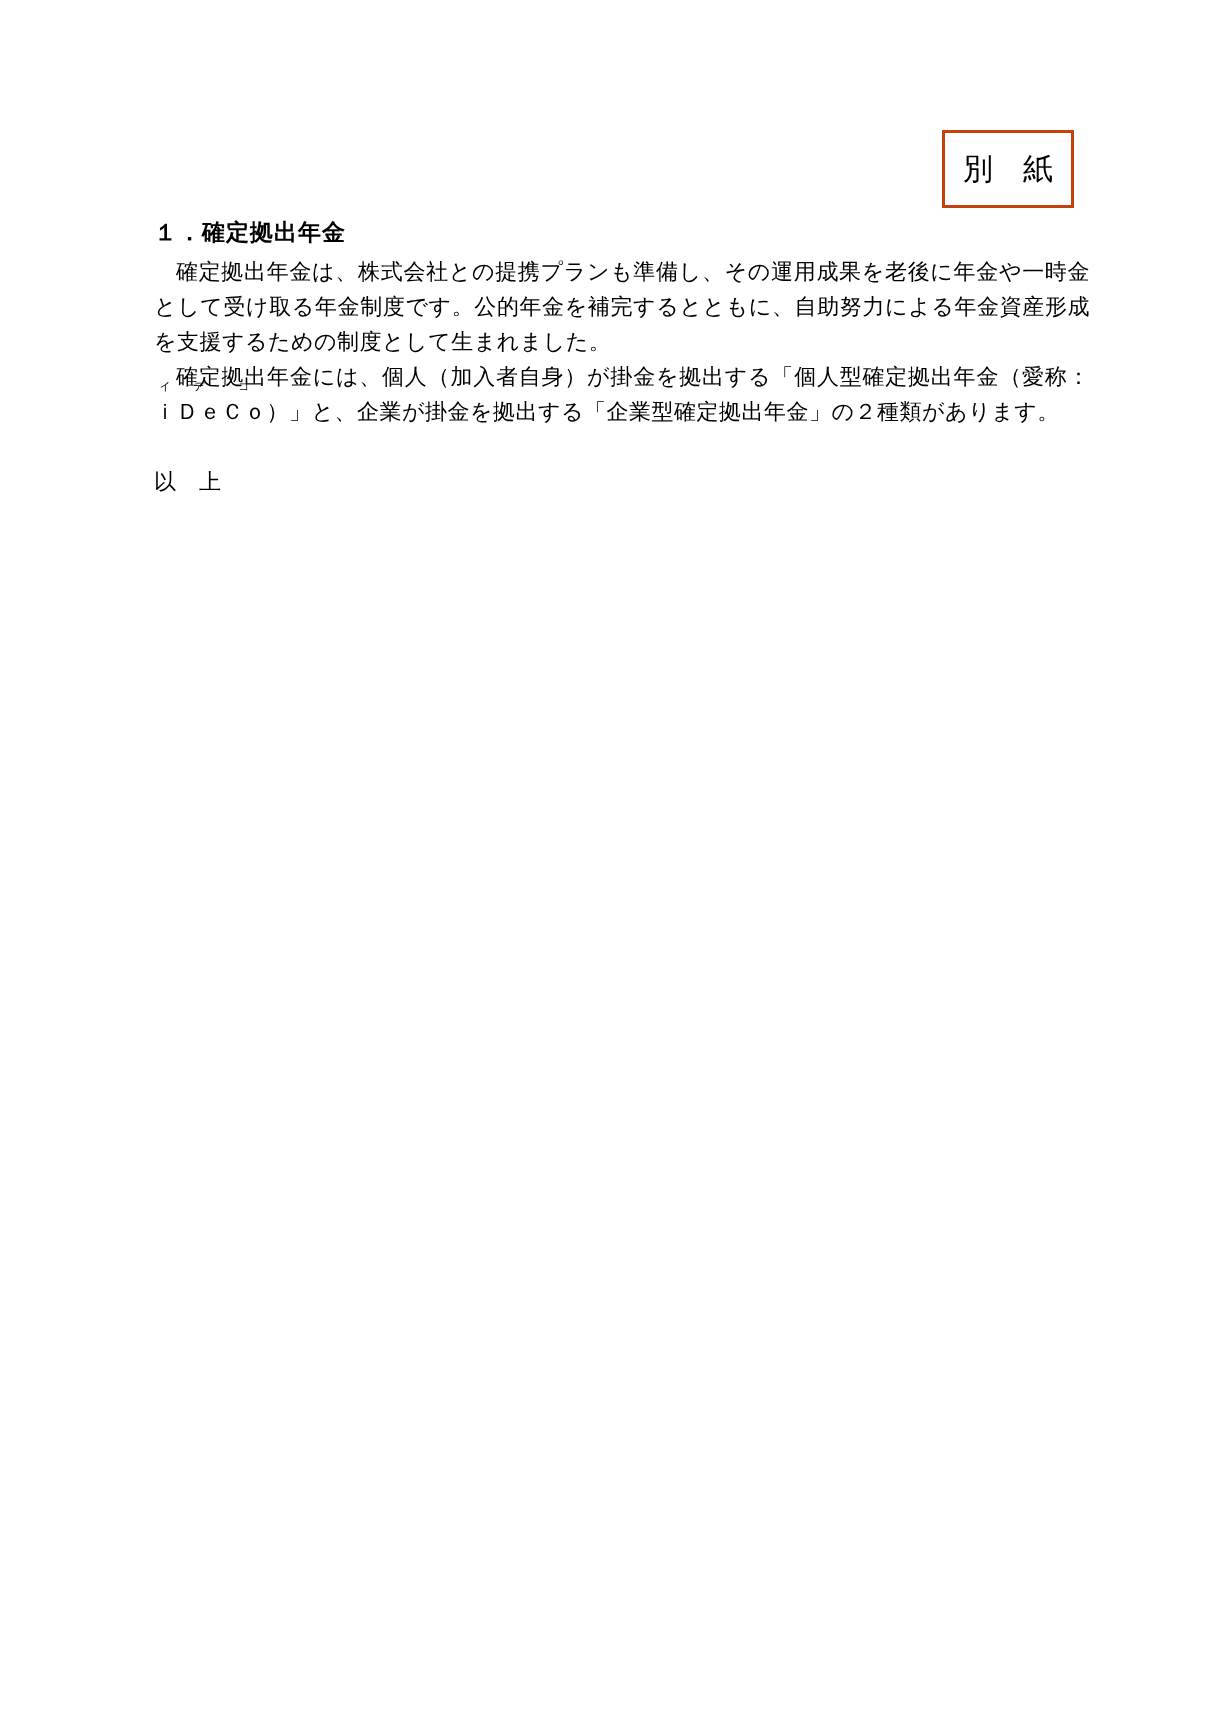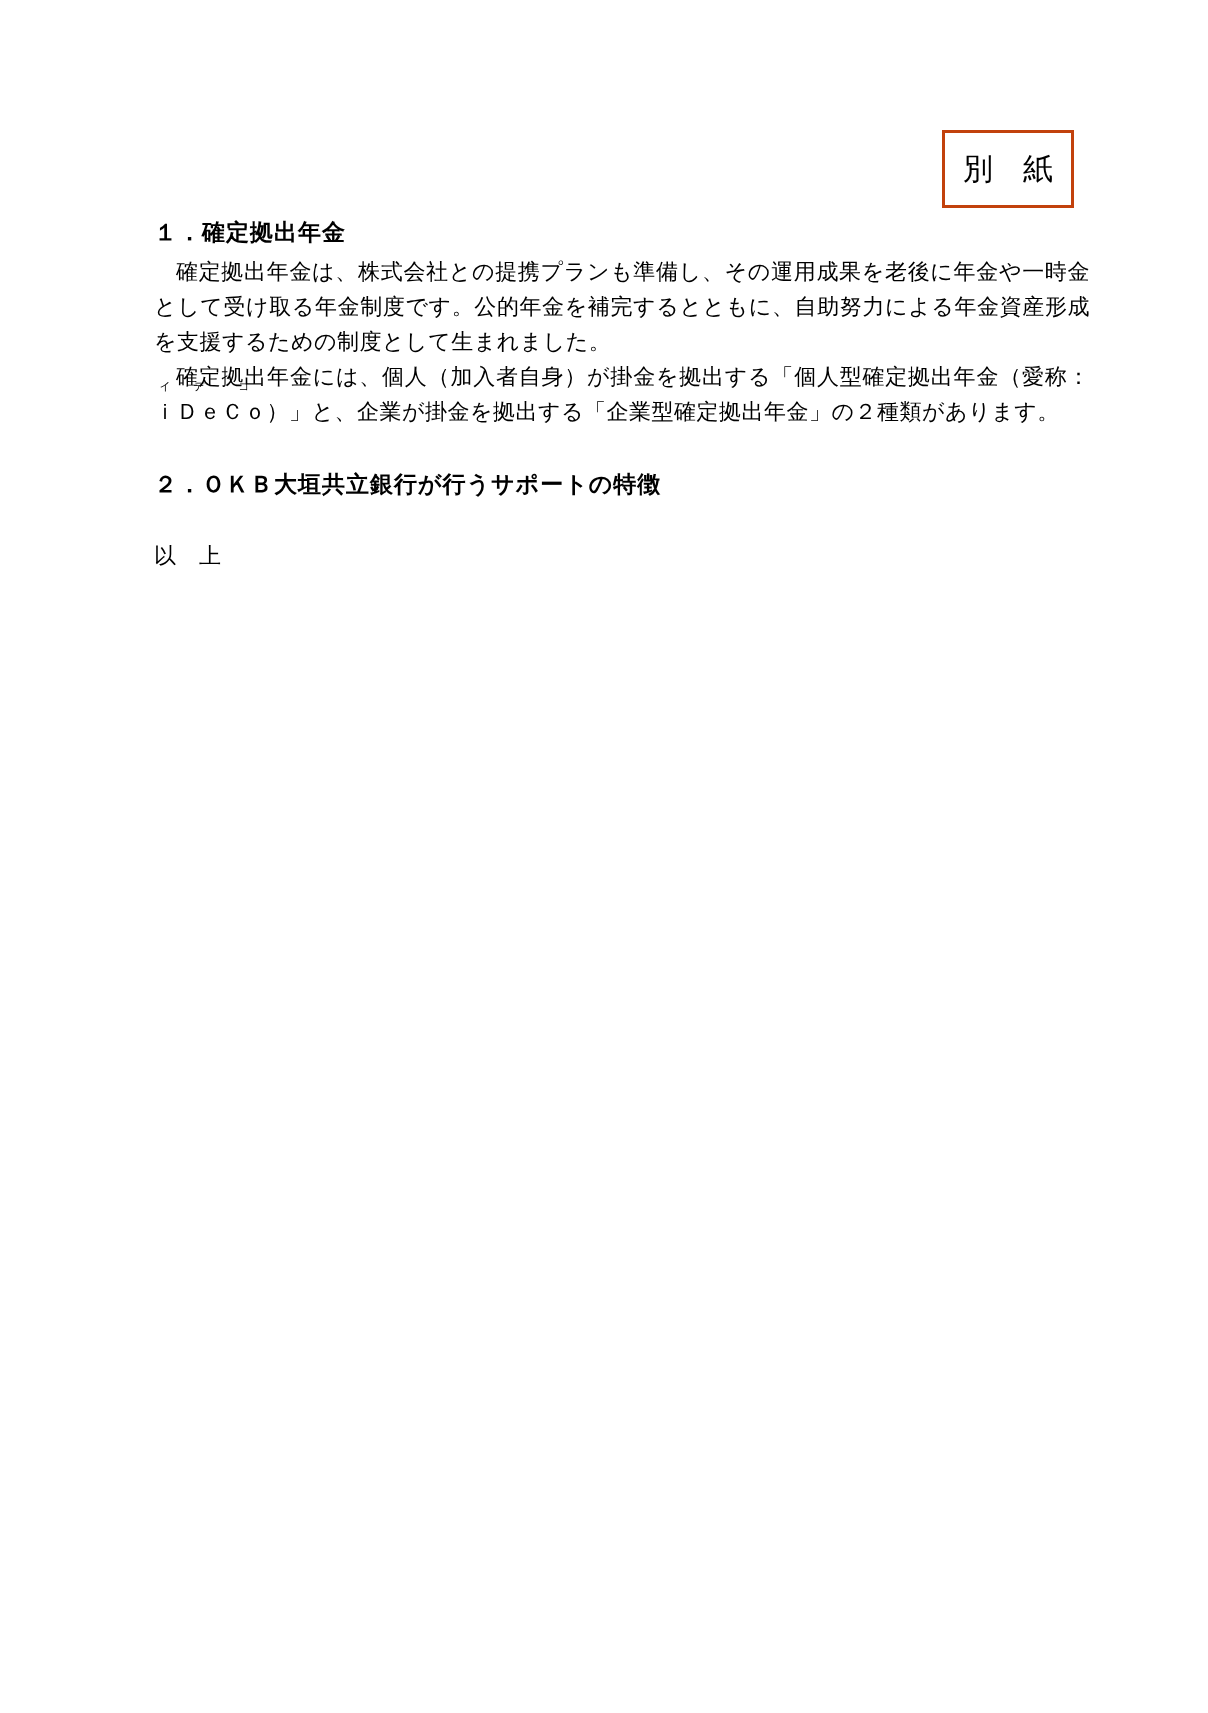--- a/index.html
+++ b/index.html
@@ -98,21 +98,20 @@
 
   <div class="content">
 
     <h2 class="sec-heading">１．確定拠出年金</h2>
 
     <p class="para first-after-heading">確定拠出年金は、株式会社との提携プランも準備し、その運用成果を老後に年金や一時金として受け取る年金制度です。公的年金を補完するとともに、自助努力による年金資産形成を支援するための制度として生まれました。</p>
 
     <p class="para"><span>確定拠出年金には、個人（加入者自身）が掛金を拠出する「個人型確定拠出年金（愛称：</span><span class="rb"><span class="rt">イ</span><span>ｉ</span></span><span class="rb"><span class="rt">デ</span><span>Ｄｅ</span></span><span class="rb"><span class="rt">コ</span><span>Ｃｏ</span></span><span>）」と、企業が掛金を拠出する「企業型確定拠出年金」の２種類があります。</span></p>
 
 
-    <h2 class="sec-heading second">２．ＯＫＢ大垣共立銀行が行うサポートの特徴</h2>
 
 
 
     <p class="closing">以　上</p>
 
   </div>
 
 </div>
 
 </body></html>

